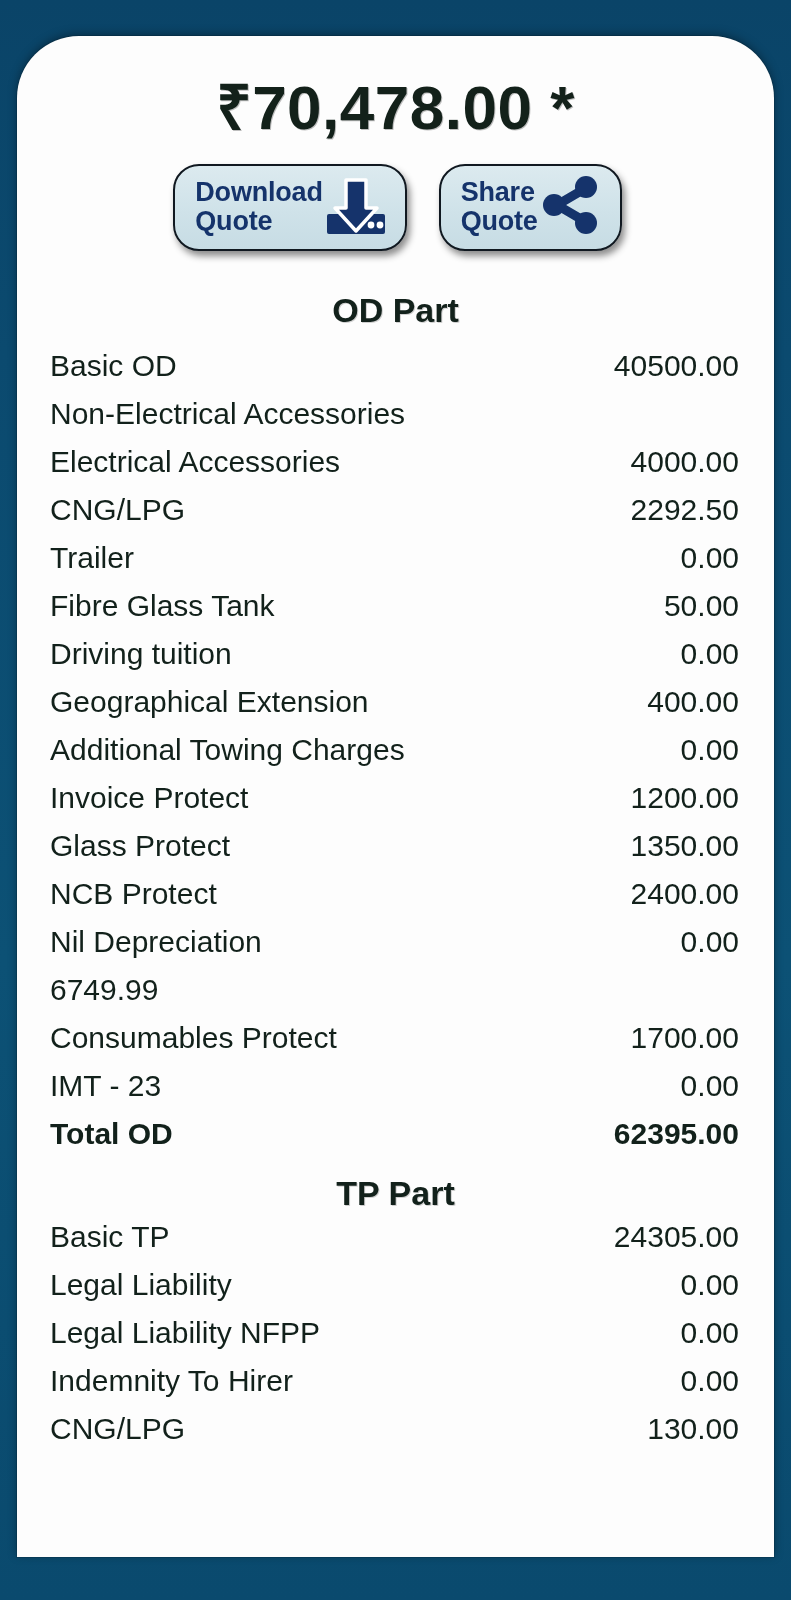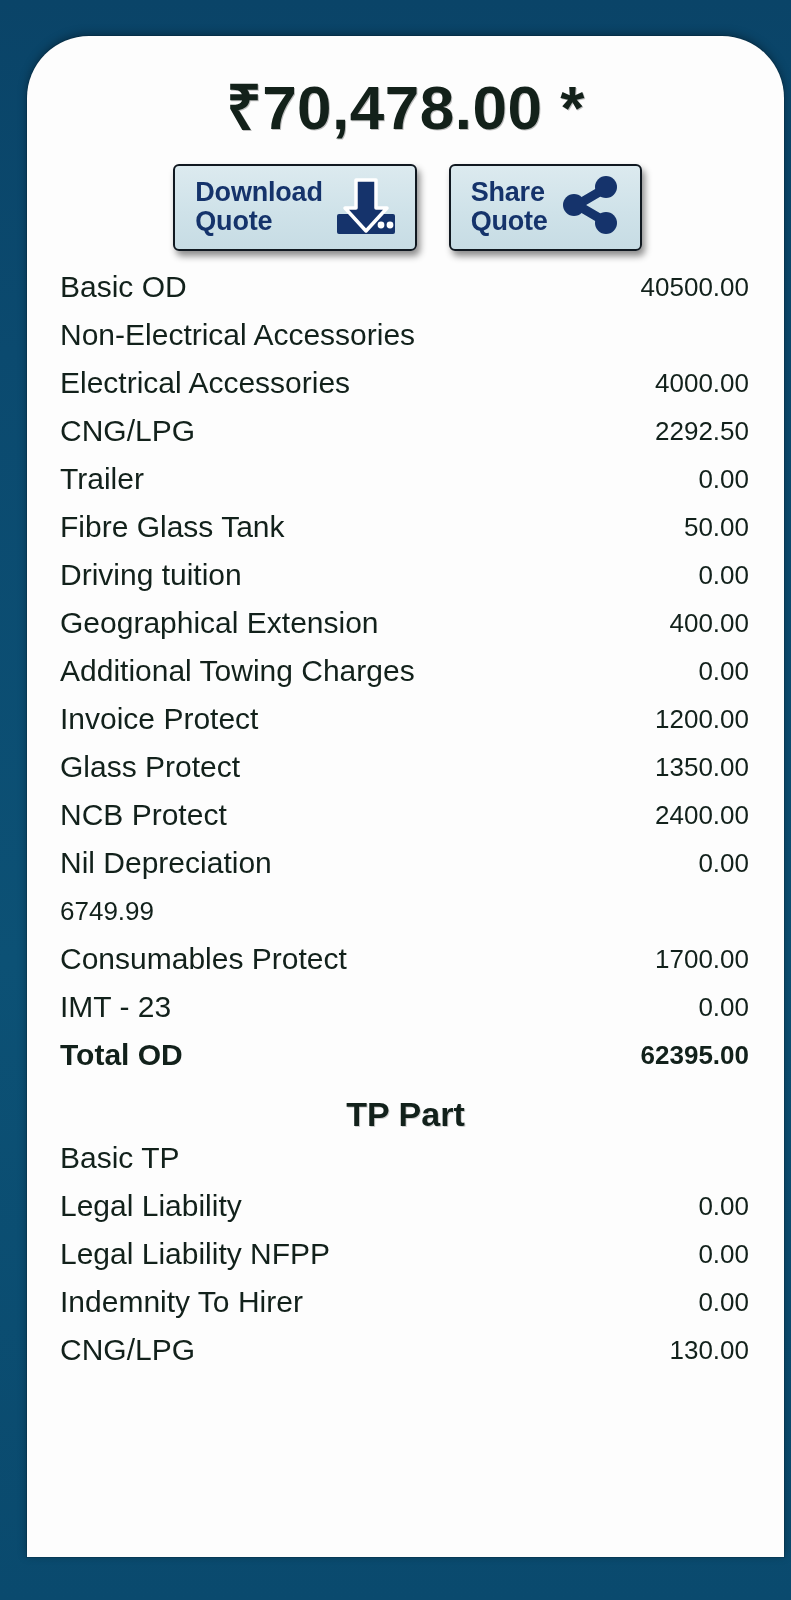--- a/index.html
+++ b/index.html
@@ -19,21 +19,21 @@
   
   #app-backdrop {
     position: absolute;
     inset: 0;
     background: linear-gradient(180deg, #0a4468 0%, #0b4a6f 22%, #0c5175 60%, #0a4a6e 100%);
   }
 
   
   #quote-card {
     position: absolute;
-    left: 27px;
+    left: 17px;
     top: 36px;
     width: 757px;
     height: 1521px;
     background: #fdfdfd;
     border-top-left-radius: 62px;
     border-top-right-radius: 62px;
     overflow: hidden;
     box-shadow: 0 -2px 10px rgba(0,0,0,0.35), 0 0 0 1px rgba(0,0,0,0.12);
   }
 
@@ -58,24 +58,24 @@
     justify-content: center;
     gap: 32px;
     margin-top: 24px;
     padding-left: 4px;
   }
 
   .action-btn {
     display: flex;
     align-items: center;
     justify-content: center;
-    gap: 12px;
+    gap: 2px;
     background: linear-gradient(180deg, #dceaef 0%, #cfe2e9 55%, #c7dce4 100%);
     border: 2.5px solid #101820;
-    border-radius: 6px;
+    border-radius: 26px;
     padding: 8px 18px 9px 20px;
     box-shadow: 3px 5px 7px rgba(0,0,0,0.45);
     cursor: pointer;
     min-height: 86px;
   }
 
   .action-btn .btn-label {
     font-size: 27px;
     font-weight: bold;
     color: #15336b;
@@ -107,21 +107,21 @@
     justify-content: space-between;
     height: 48px;
     line-height: 48px;
   }
   .item-label {
     font-size: 30px;
     color: #12211b;
     white-space: nowrap;
   }
   .item-value {
-    font-size: 26px;
+    font-size: 30px;
     color: #12211b;
     text-align: right;
     white-space: nowrap;
   }
   .item-row.is-total .item-label,
   .item-row.is-total .item-value {
     font-weight: bold;
   }
   #od-items { margin-top: 12px; }
   #tp-items { }
@@ -163,20 +163,21 @@
           <line x1="17" y1="31" x2="46" y2="48" stroke="#15336b" stroke-width="9" stroke-linecap="round"></line>
           <circle cx="46" cy="13" r="11" fill="#15336b"></circle>
           <circle cx="14" cy="31" r="11" fill="#15336b"></circle>
           <circle cx="46" cy="49" r="11" fill="#15336b"></circle>
         </svg>
       </span>
     </div>
 
   </div>
 
+  <div class="section-title" id="od-part-title">OD Part</div>
   <div class="items" id="od-items">
       <div class="item-row">
         <span class="item-label">Basic OD</span>
         <span class="item-value">40500.00</span>
       </div>
       <div class="item-row">
         <span class="item-label">Non-Electrical Accessories</span>
       </div>
       <div class="item-row">
         <span class="item-label">Electrical Accessories</span>
@@ -236,20 +237,21 @@
       <div class="item-row is-total">
         <span class="item-label">Total OD</span>
         <span class="item-value">62395.00</span>
       </div>
     </div>
 
   <div class="section-title" id="tp-part-title">TP Part</div>
   <div class="items" id="tp-items">
       <div class="item-row">
         <span class="item-label">Basic TP</span>
+        <span class="item-value">24305.00</span>
       </div>
       <div class="item-row">
         <span class="item-label">Legal Liability</span>
         <span class="item-value">0.00</span>
       </div>
       <div class="item-row">
         <span class="item-label">Legal Liability NFPP</span>
         <span class="item-value">0.00</span>
       </div>
       <div class="item-row">

